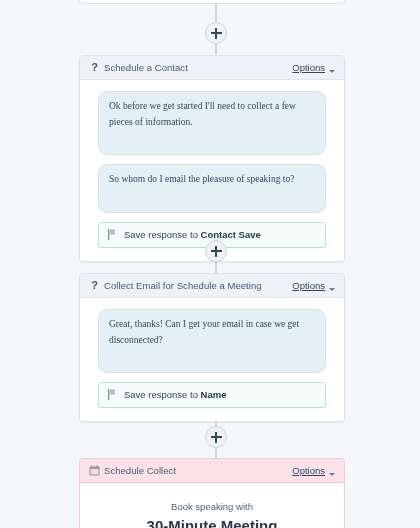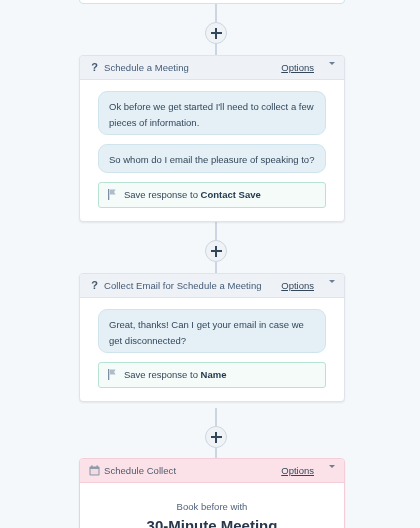--- a/index.html
+++ b/index.html
@@ -108,24 +108,23 @@
 
   .header-title {
     flex: 1 1 auto;
     white-space: nowrap;
     overflow: hidden;
     letter-spacing: 0.05px;
   }
 
   .options {
     display: flex;
-    align-items: flex-start;
+    align-items: flex-end;
     flex: 0 0 auto;
     cursor: pointer;
-    gap: 11px;
   }
   .options-label {
     font-size: 9.5px;
     color: #33475b;
     text-decoration: underline;
   }
   .caret {
     margin-left: 4px;
     width: 0; height: 0;
     border-left: 3.2px solid transparent;
@@ -136,26 +135,27 @@
   
   .card-body {
     padding: 11px 18px 13px 18px;
   }
 
   
   .bubble {
     background: #e4f0f5;
     border: 1px solid #cfe4ec;
     border-radius: 9px;
-    padding: 7px 10px 4px 10px;
+    padding: 7px 10px 24px 10px;
     font-size: 9.5px;
     line-height: 1.65;
     color: #33475b;
     margin-bottom: 9px;
     box-sizing: border-box;
+    font-family: Liberation Serif, serif;
   }
   .bubble.last { margin-bottom: 9px; }
 
   
   .save-row {
     border: 1px solid #b7e3d4;
     background: #f4fbf8;
     border-radius: 3px;
     padding: 6px 10px 7px 9px;
     display: flex;
@@ -216,21 +216,21 @@
   <div class="add-step" style="top:22px;">
     <span class="plus-h"></span>
     <span class="plus-v"></span>
   </div>
 
   <div class="card" style="top:55px;">
     <div class="card-header">
       <span class="header-icon">
         <span class="qmark">?</span>
       </span>
-      <span class="header-title">Schedule a Meeting</span>
+      <span class="header-title">Schedule a Contact</span>
       <span class="options">
         <span class="options-label">Options</span>
         <span class="caret"></span>
       </span>
     </div>
     <div class="card-body">
       <div class="bubble">Ok before we get started I'll need to collect a few pieces of information.</div>
       <div class="bubble last">So whom do I email the pleasure of speaking to?</div>
       <div class="save-row">
         <span class="flag-icon">
@@ -289,18 +289,18 @@
           <rect x="8.1" y="0.2" width="1.5" height="2.6" rx="0.6" fill="#8e99a8"></rect>
         </svg>
       </span>
       <span class="header-title">Schedule Collect</span>
       <span class="options">
         <span class="options-label">Options</span>
         <span class="caret"></span>
       </span>
     </div>
     <div class="meeting-body">
-      <div class="meeting-label">Book before with</div>
+      <div class="meeting-label">Book speaking with</div>
       <div class="meeting-name">30-Minute Meeting</div>
     </div>
   </div>
 
 </div>
 
 </body></html>

